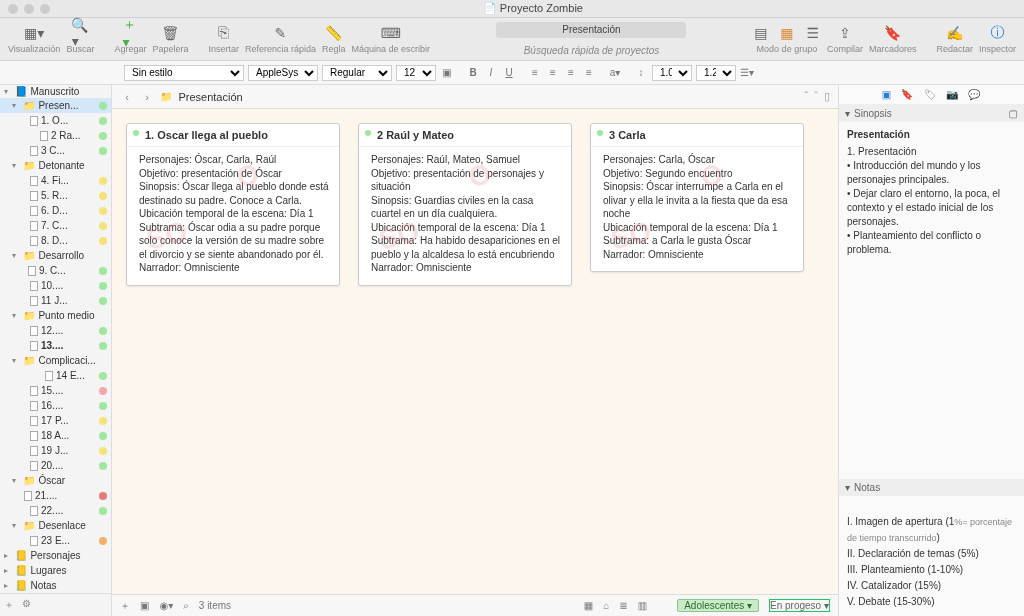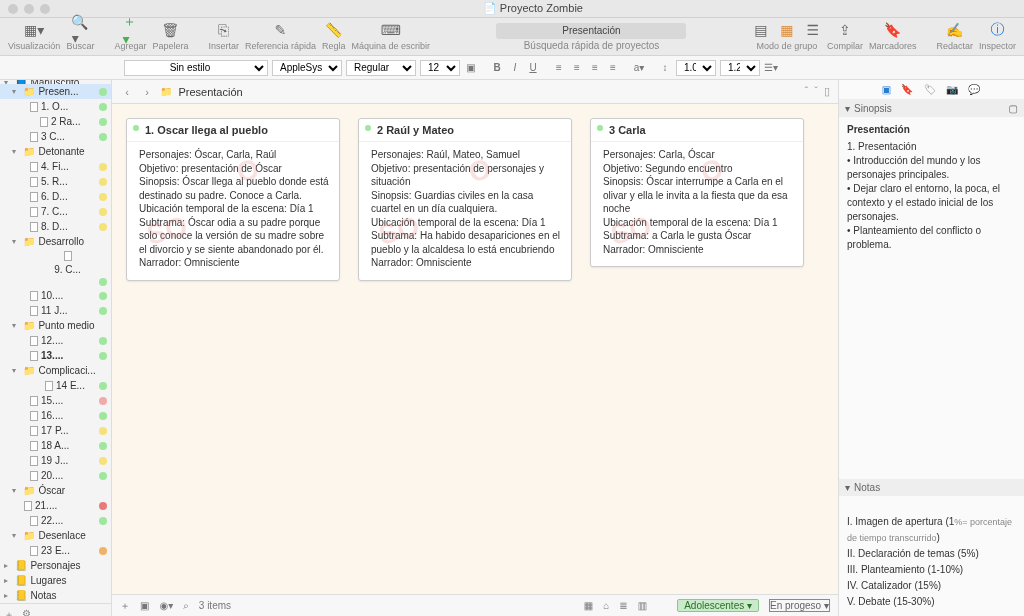--- a/index.html
+++ b/index.html
@@ -8,24 +8,24 @@
 .traffic { display: flex; gap: 6px; }
 .traffic span { width: 10px; height: 10px; border-radius: 50%; background: #ccc; }
 .title { flex: 1; text-align: center; font-size: 11px; color: #444; }
 .toolbar { display: flex; align-items: center; background: #eaeaea; border-bottom: 1px solid #d4d4d4; padding: 4px 8px; gap: 6px; }
 .tool-group { display: flex; flex-direction: column; align-items: center; gap: 1px; }
 .tool-icons { display: flex; gap: 10px; align-items: center; }
 .tool-label { font-size: 9px; color: #888; margin-top: 2px; }
 .tool-icon { width: 16px; height: 16px; display: inline-flex; align-items: center; justify-content: center; color: #666; font-size: 14px; }
 .spacer { flex: 1; }
 .proj-field { width: 190px; height: 16px; background: #d8d8d8; border-radius: 3px; font-size: 10px; text-align: center; line-height: 16px; color: #444; }
-.search-field { width: 190px; font-size: 10px; text-align: center; color: #888; margin-top: 0; }
+.search-field { width: 190px; font-size: 10px; text-align: center; color: #888; margin-top: 6px; font-style: italic; }
 .format-bar { display: flex; align-items: center; gap: 4px; background: #f7f7f7; border-bottom: 1px solid #ddd; padding: 3px 8px; height: 24px; font-size: 10px; color: #555; }
 .format-bar select, .format-bar input { font-size: 10px; height: 16px; border: 1px solid #ccc; background: #fff; padding: 0 3px; }
-.format-bar .sel-wide { width: 144px; text-align: center; }
+.format-bar .sel-wide { width: 120px; }
 .format-bar .sel-med { width: 70px; }
 .format-bar .sel-small { width: 40px; }
 .fb-icon { width: 14px; text-align: center; color: #777; cursor: pointer; }
 .main { flex: 1; display: flex; overflow: hidden; }
 .binder { width: 112px; background: #f4f4f4; border-right: 1px solid #ddd; display: flex; flex-direction: column; overflow-y: auto; font-size: 10px; }
 .binder-item { display: flex; align-items: center; padding: 2px 4px; gap: 3px; white-space: nowrap; overflow: hidden; cursor: pointer; }
 .binder-item.sel { background: #d4e6fa; }
 .disclosure { width: 8px; color: #888; font-size: 8px; }
 .folder-icon { color: #6aa6e6; font-size: 10px; }
 .doc-icon { width: 8px; height: 10px; background: #fff; border: 1px solid #aaa; display: inline-block; }
@@ -246,21 +246,21 @@
         <div class="binder-item" style="padding-left: 30px;">
           <span class="doc-icon"></span>
           <span>8. D...</span>
           <span class="color-chip c-yellow"></span>
         </div>
         <div class="binder-item" style="padding-left: 12px;">
           <span class="disclosure">▾</span>
           <span class="folder-icon">📁</span>
           <span>Desarrollo</span>
         </div>
-        <div class="binder-item" style="padding-left: 28px; flex-direction: column;">
+        <div class="binder-item" style="padding-left: 28px;">
           <span class="doc-icon"></span>
           <span>9. C...</span>
           <span class="color-chip c-green"></span>
         </div>
         <div class="binder-item" style="padding-left: 30px;">
           <span class="doc-icon"></span>
           <span>10....</span>
           <span class="color-chip c-green"></span>
         </div>
         <div class="binder-item" style="padding-left: 30px;">

